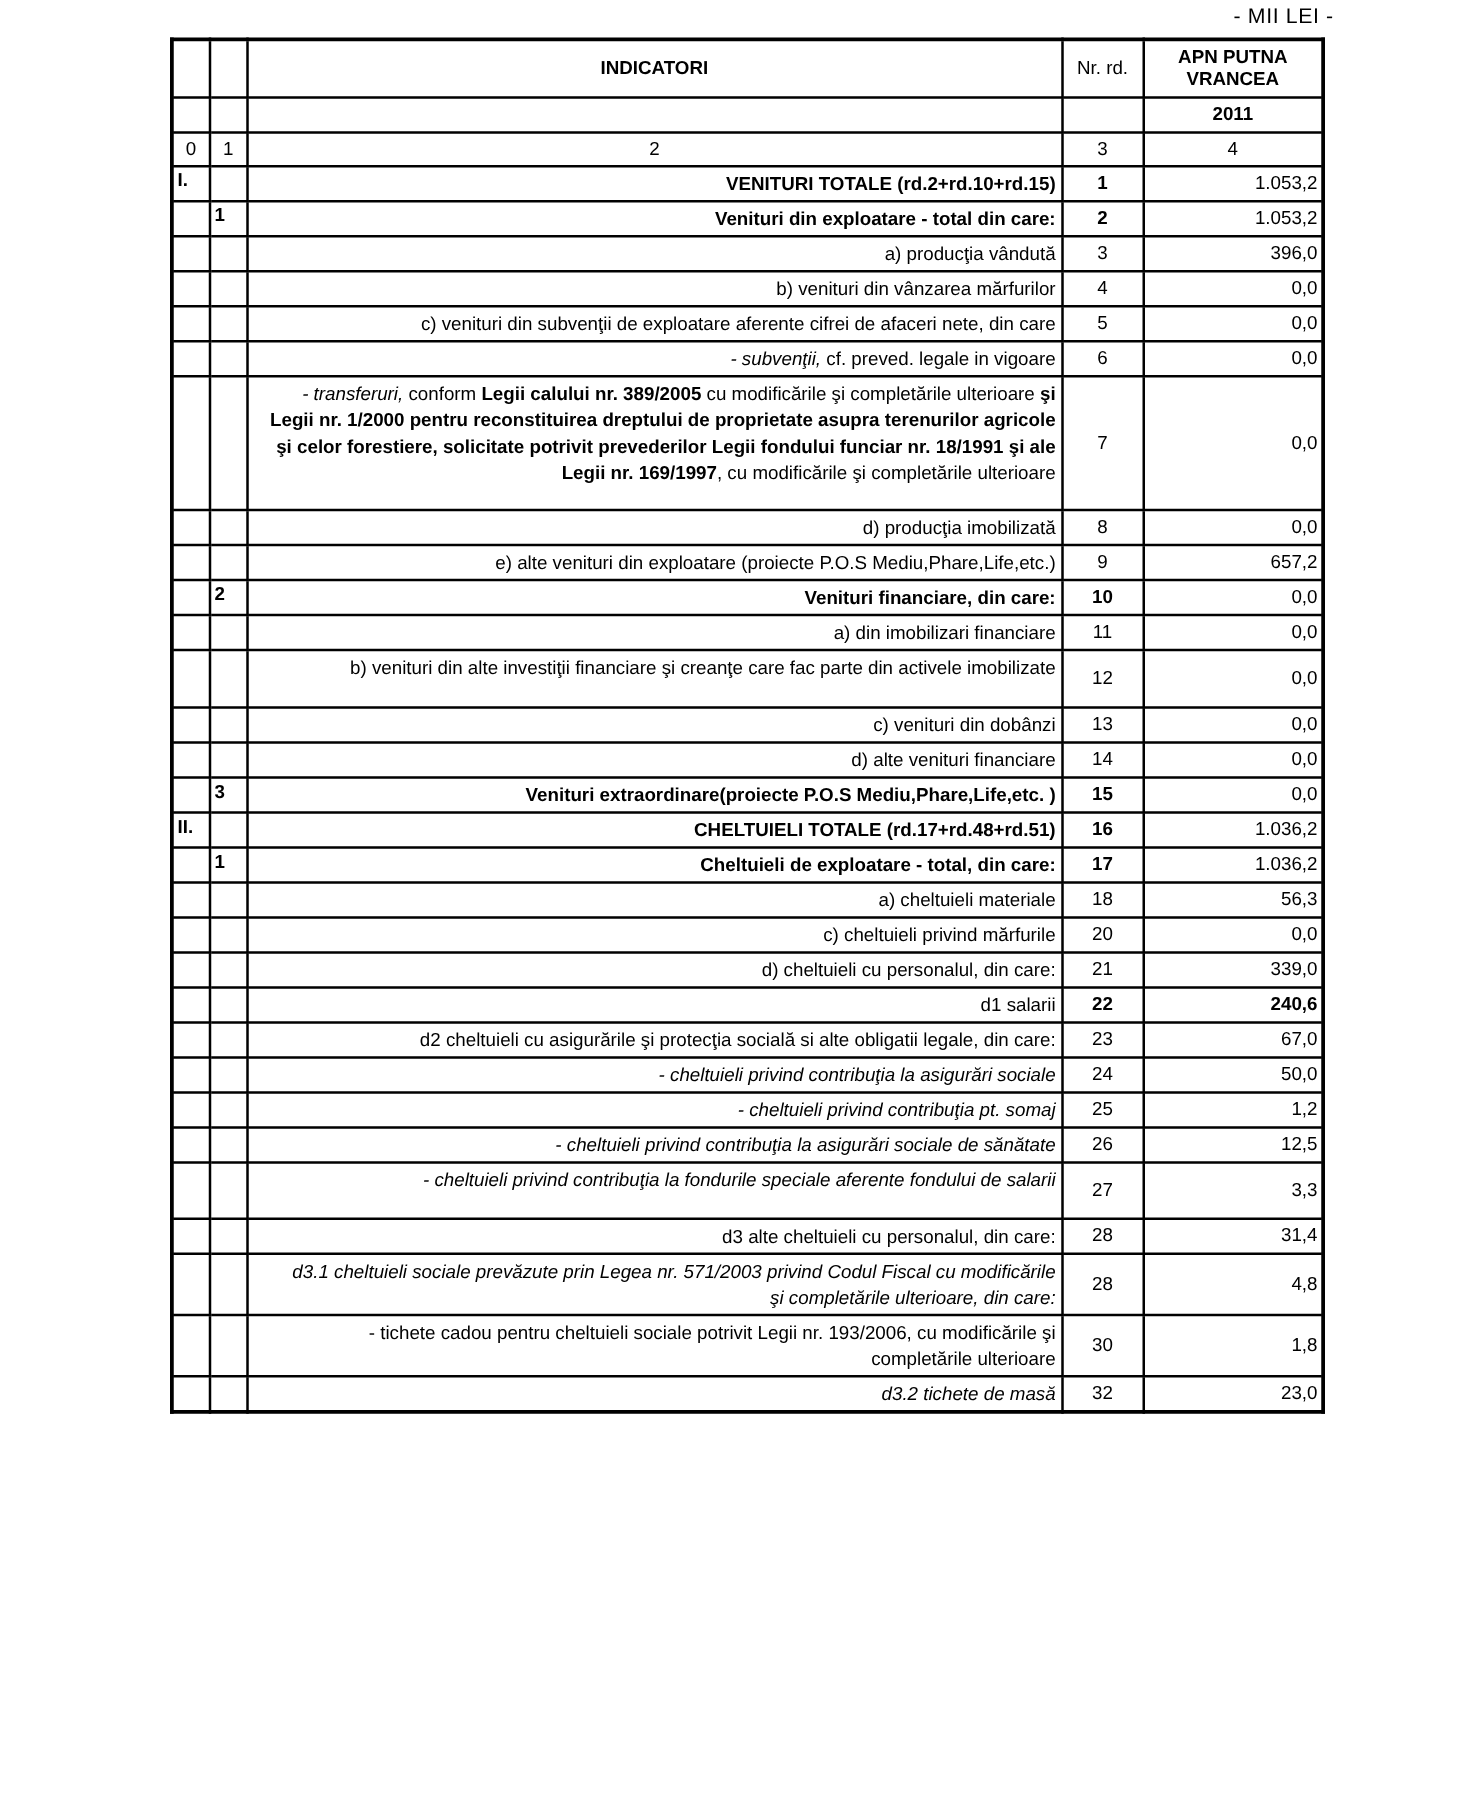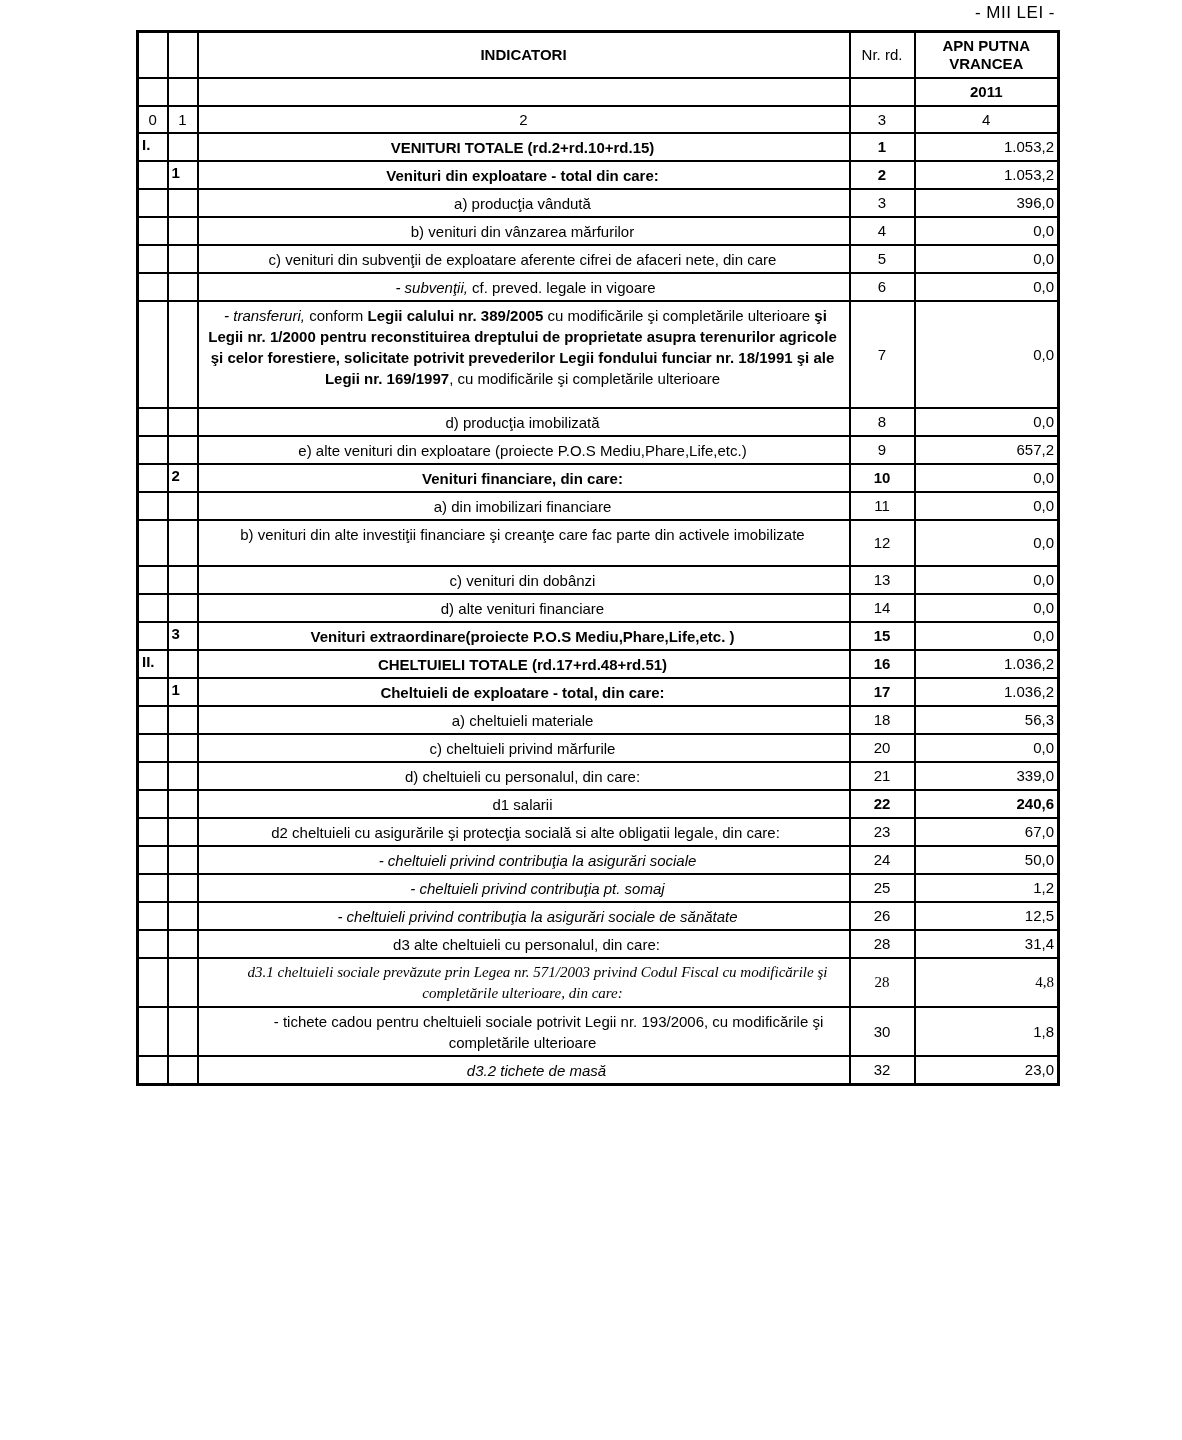--- a/index.html
+++ b/index.html
@@ -1,31 +1,31 @@
 <!DOCTYPE html>
 <html><head>
 <meta charset="utf-8">
 <style>
   html,body{margin:0;padding:0;background:#ffffff;}
   body{width:1182px;height:1440px;font-family:"Liberation Sans",sans-serif;color:#000;}
   .sheet{position:relative;width:1182px;height:1440px;background:#fff;overflow:hidden;}
-  .unit-label{position:absolute;top:3px;left:136px;width:919px;text-align:right;
+  .unit-label{position:absolute;top:3px;left:148px;width:919px;text-align:right;
     font-size:17px;letter-spacing:0.5px;}
   table.budget{position:absolute;top:30px;left:136px;width:921px;border-collapse:collapse;
     table-layout:fixed;border:3px solid #000;background:#fff;}
   td{border:2px solid #000;font-size:15px;padding:0;overflow:hidden;}
   
   .hC{text-align:center;vertical-align:middle;}
   .hB{font-weight:bold;}
   tr.hr1{height:46px;} tr.hr2{height:28px;} tr.hr3{height:27px;}
   .hOrg{line-height:18px;padding:2px;}
   
   .cA{font-weight:bold;text-align:left;vertical-align:top;padding:2px 0 0 3px;}
   .cB{font-weight:bold;text-align:left;vertical-align:top;padding:2px 0 0 3px;}
-  .cInd{text-align:center;vertical-align:top;padding:3px 4px 2px 2px;line-height:21px;}
+  .cInd{text-align:right;vertical-align:top;padding:3px 4px 2px 2px;line-height:21px;}
   .cNr{text-align:center;vertical-align:middle;}
   .cVal{text-align:right;vertical-align:middle;padding-right:3px;}
 </style>
 </head>
 <body>
 
 <div class="sheet">
   <div class="unit-label">- MII LEI -</div>
 
   <table class="budget">
@@ -228,28 +228,35 @@
           <td class="cNr">25</td>
           <td class="cVal">1,2</td>
         </tr>
         <tr style="height: 26px;">
           <td class="cA"></td>
           <td class="cB"></td>
           <td class="cInd" style="padding-left: 32px;"><span style="font-style: italic;">- cheltuieli privind contribuţia la asigurări sociale de sănătate</span></td>
           <td class="cNr">26</td>
           <td class="cVal">12,5</td>
         </tr>
+        <tr style="height: 45px;">
+          <td class="cA"></td>
+          <td class="cB"></td>
+          <td class="cInd" style="padding-left: 32px;"><span style="font-style: italic;">- cheltuieli privind contribuţia la fondurile speciale aferente fondului de salarii</span></td>
+          <td class="cNr">27</td>
+          <td class="cVal">3,3</td>
+        </tr>
         <tr style="height: 26px;">
           <td class="cA"></td>
           <td class="cB"></td>
           <td class="cInd" style="padding-left: 10px;"><span>d3 alte cheltuieli cu personalul, din care:</span></td>
           <td class="cNr">28</td>
           <td class="cVal">31,4</td>
         </tr>
-        <tr style="height: 46px; font-family: Liberation Serif, serif;">
+        <tr style="height: 46px;">
           <td class="cA"></td>
           <td class="cB"></td>
           <td class="cInd" style="text-indent: 30px;"><span style="font-style: italic;">d3.1 cheltuieli sociale prevăzute prin Legea nr. 571/2003 privind Codul Fiscal cu modificările şi completările ulterioare, din care:</span></td>
           <td class="cNr">28</td>
           <td class="cVal">4,8</td>
         </tr>
         <tr style="height: 45px;">
           <td class="cA"></td>
           <td class="cB"></td>
           <td class="cInd" style="text-indent: 52px;"><span>- tichete cadou pentru cheltuieli sociale potrivit Legii nr. 193/2006, cu modificările şi completările ulterioare</span></td>

